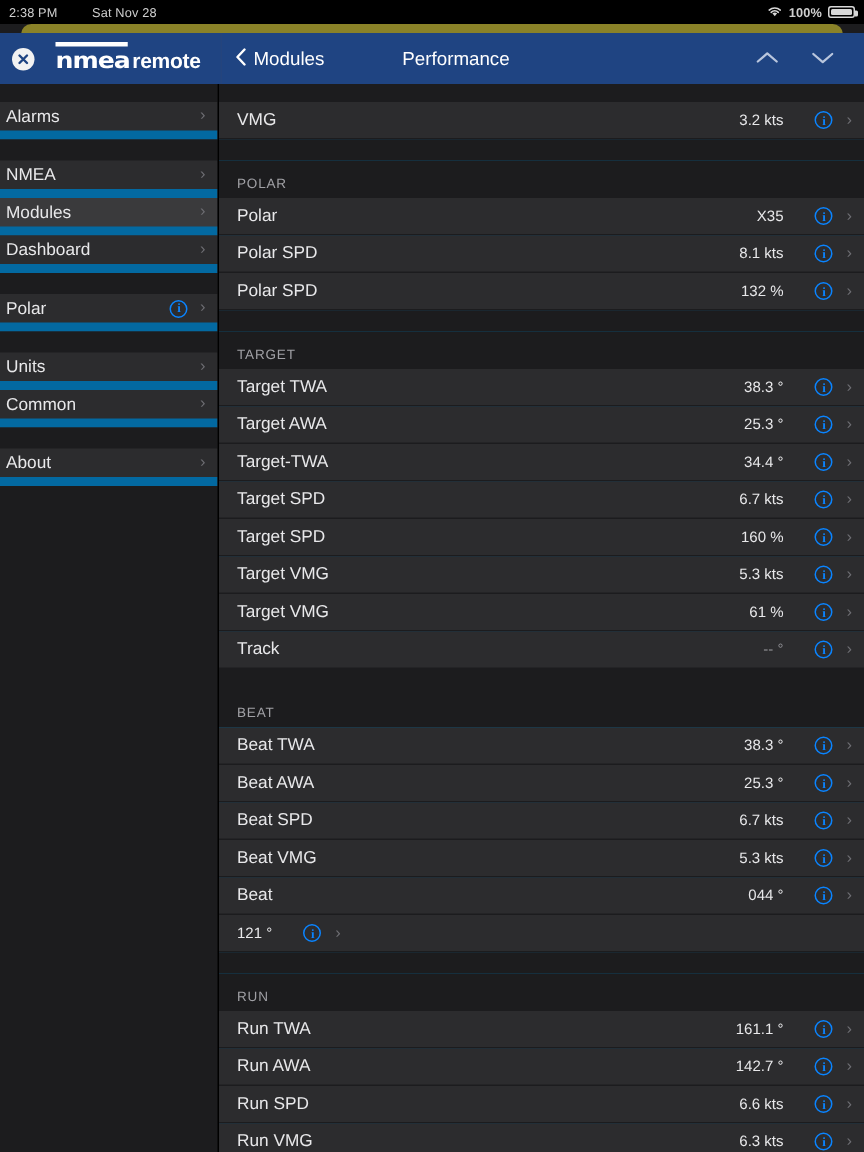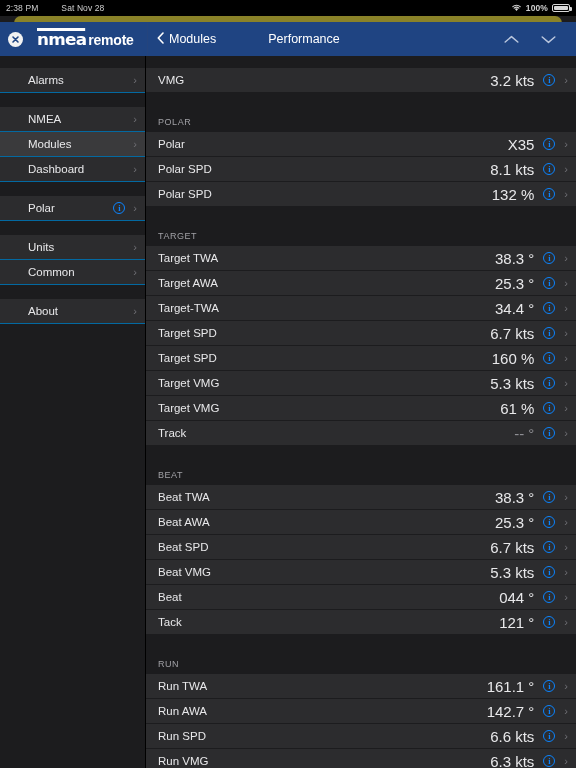--- a/index.html
+++ b/index.html
@@ -195,26 +195,26 @@
     border-right: 1px solid #000;
     position: relative;
   }
   .side-gap { height: 14px; background: #1c1c1e; }
   .side-gap.sm { height: 12px; }
   .side-item {
     height: 25px;
     background: #2c2c2e;
     display: flex;
     align-items: center;
-    padding: 0 8px 0 28px;
+    padding: 0 8px 0 4px;
     box-sizing: border-box;
     color: #e8e8ea;
     font-size: 11.5px;
     cursor: pointer;
-    border-bottom: 1px solid #0369a1;
+    border-bottom: 6px solid #0369a1;
   }
   .side-item.selected { background: #3a3a3c; }
   .side-item .lbl { flex: 1 1 auto; }
   .side-item .chev { color: #6e6e73; font-size: 11px; line-height: 1; }
   .side-item .info { margin-right: 8px; display: flex; align-items: center; }
 
   
   .main {
     flex: 1 1 auto;
     height: 100%;
@@ -244,22 +244,22 @@
     border-bottom: 1px solid #1c1c1e;
     cursor: pointer;
   }
   .row .label {
     flex: 1 1 auto;
     color: #e8e8ea;
     font-size: 11.5px;
   }
   .row .value {
     color: #e8e8ea;
-    font-size: 15px;
-    margin-right: 9px;
+    font-size: 10px;
+    margin-right: 21px;
     white-space: nowrap;
   }
   .row .value.dim { color: #8e8e93; }
   .row .info { display: flex; align-items: center; margin-right: 9px; }
   .row .chev { color: #6e6e73; font-size: 11px; line-height: 1; }
 
   .info-circle {
     width: 12px; height: 12px;
     border-radius: 50%;
     border: 1.2px solid #0a84ff;
@@ -521,21 +521,20 @@
         </div>
         <div class="row">
           <span class="label">Beat</span>
           <span class="value">044 °</span>
           <span class="info">
             <span class="info-circle">i</span>
           </span>
           <span class="chev">›</span>
         </div>
         <div class="row">
-          <span class="label">Tack</span>
           <span class="value">121 °</span>
           <span class="info">
             <span class="info-circle">i</span>
           </span>
           <span class="chev">›</span>
         </div>
         <div class="sec-gap"></div>
         <div class="sec-head">RUN</div>
         <div class="row">
           <span class="label">Run TWA</span>

